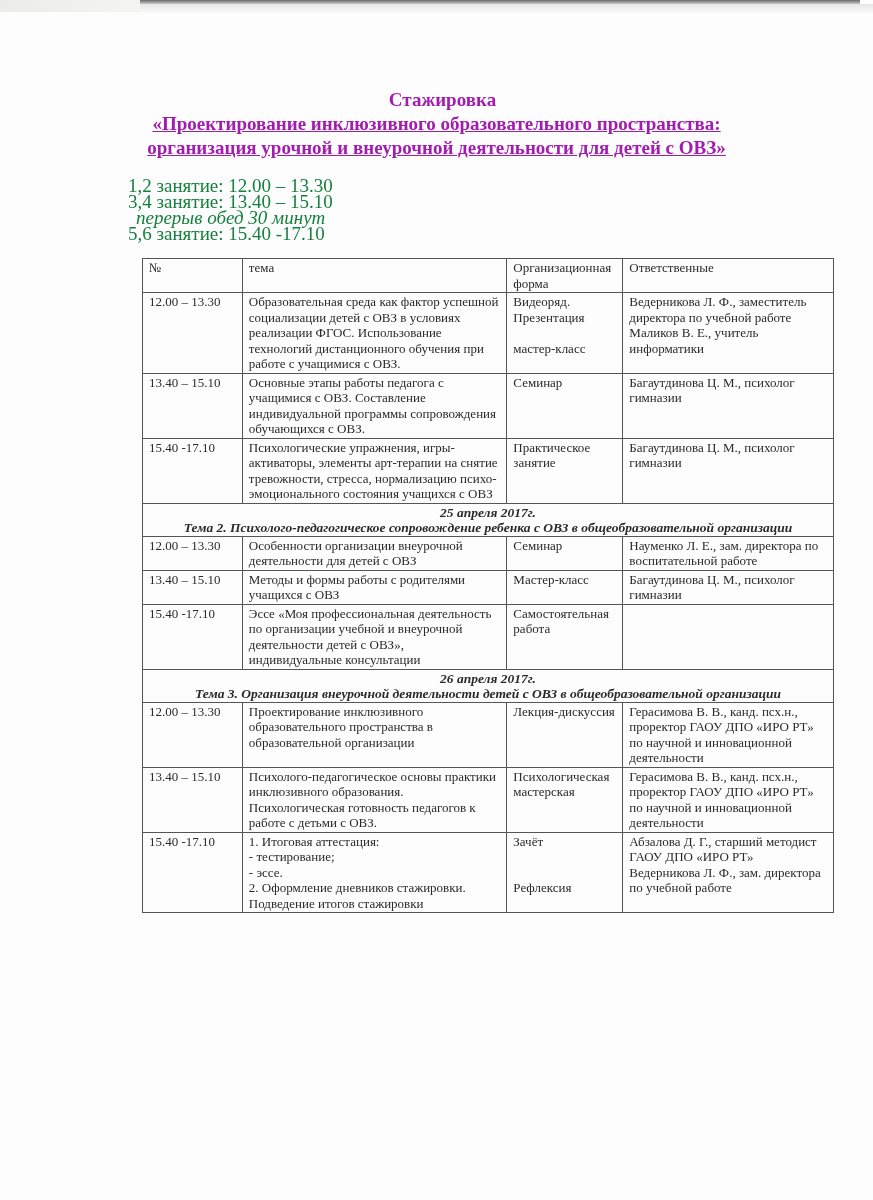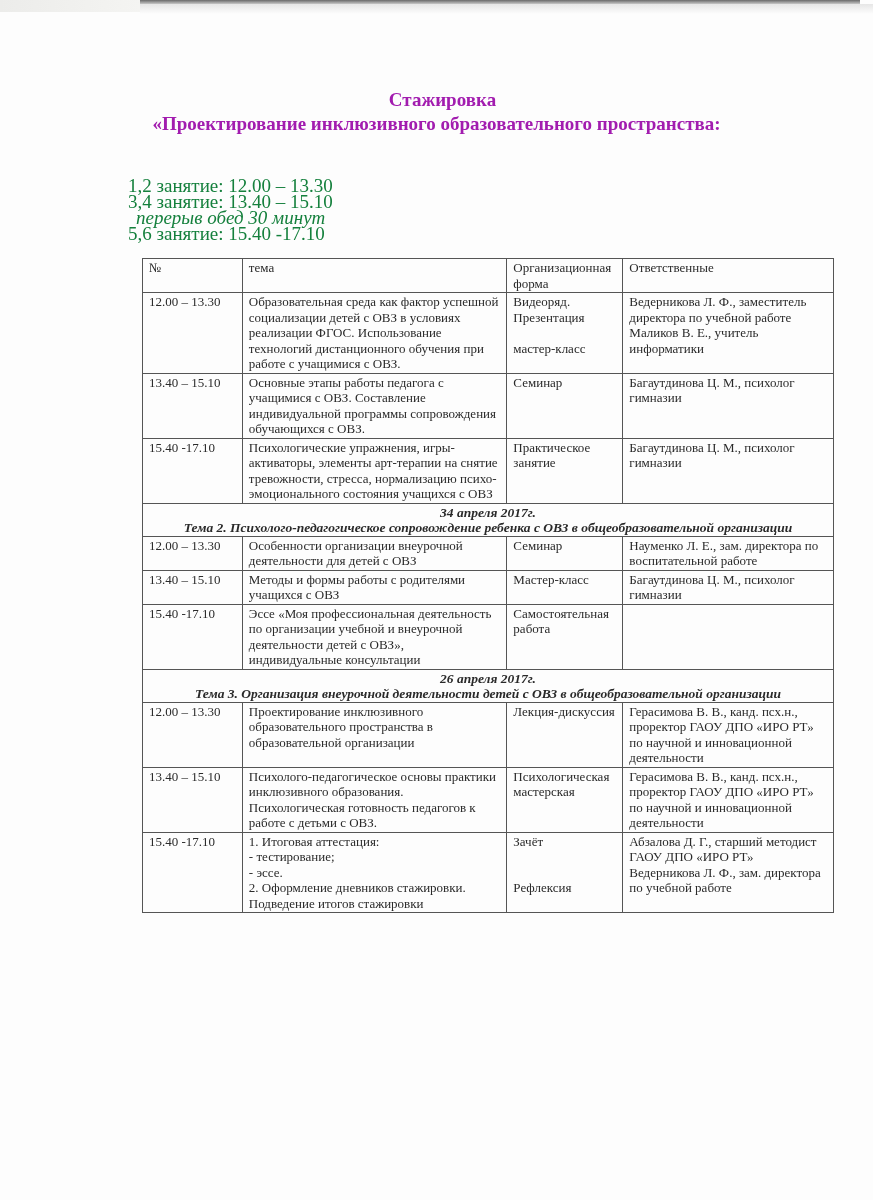--- a/index.html
+++ b/index.html
@@ -19,21 +19,21 @@
   }
   .scan-shadow-top {
     position: absolute; left: 140px; top: 4px; width: 733px; height: 10px;
     background: linear-gradient(to bottom, #e6e6e6, #fdfdfd);
   }
   .title-block {
     position: absolute; left: 0; top: 88px; width: 873px; text-align: center;
     font-weight: bold; color: #a21caf;
   }
   .title-block .t1 { font-size: 19px; line-height: 24px; margin-left: 12px; }
-  .title-block .t2 { font-size: 19px; line-height: 24px; }
+  .title-block .t2 { font-size: 19px; line-height: 24px; text-decoration: underline; }
   .schedule {
     position: absolute; left: 128px; top: 178px; font-size: 19px; line-height: 16px; color: #15803d;
   }
   .schedule .italic { font-style: italic; margin-left: 8px; }
   table.plan {
     position: absolute; left: 142px; top: 258px; width: 692px;
     border-collapse: collapse; font-size: 13px; line-height: 15.5px; color: #2a2a2a;
   }
   table.plan td {
     border: 1px solid #555; vertical-align: top; padding: 1px 6px 1px 6px;
@@ -53,20 +53,21 @@
 </head>
 <body>
 
 <div class="scan-shadow-left"></div>
 <div class="scan-edge-top"></div>
 <div class="scan-shadow-top"></div>
 
 <div class="title-block">
   <div class="t1">Стажировка</div>
   <div class="t2">«Проектирование инклюзивного образовательного пространства:</div>
+  <div class="t2">организация урочной и внеурочной деятельности для детей с ОВЗ»</div>
 </div>
 
 <div class="schedule">
   <div>1,2 занятие: 12.00 – 13.30</div>
   <div>3,4 занятие: 13.40 – 15.10</div>
   <div class="italic">перерыв обед 30 минут</div>
   <div>5,6 занятие: 15.40 -17.10</div>
 </div>
 
 <table class="plan">
@@ -105,21 +106,21 @@
   </tr>
   <tr>
     <td>15.40 -17.10</td>
     <td>Психологические упражнения, игры-активаторы, элементы арт-терапии на снятие тревожности, стресса, нормализацию психо-эмоционального состояния учащихся с ОВЗ</td>
     <td>Практическое занятие</td>
     <td>Багаутдинова Ц. М., психолог гимназии</td>
   </tr>
 
   <tr class="day-row">
     <td colspan="4">
-      <span class="line">34 апреля 2017г.</span>
+      <span class="line">25 апреля 2017г.</span>
       <span class="line">Тема 2. Психолого-педагогическое сопровождение ребенка с ОВЗ в общеобразовательной организации</span>
     </td>
   </tr>
   <tr>
     <td>12.00 – 13.30</td>
     <td>Особенности организации внеурочной деятельности для детей с ОВЗ</td>
     <td>Семинар</td>
     <td>Науменко Л. Е., зам. директора по воспитательной работе</td>
   </tr>
   <tr>

